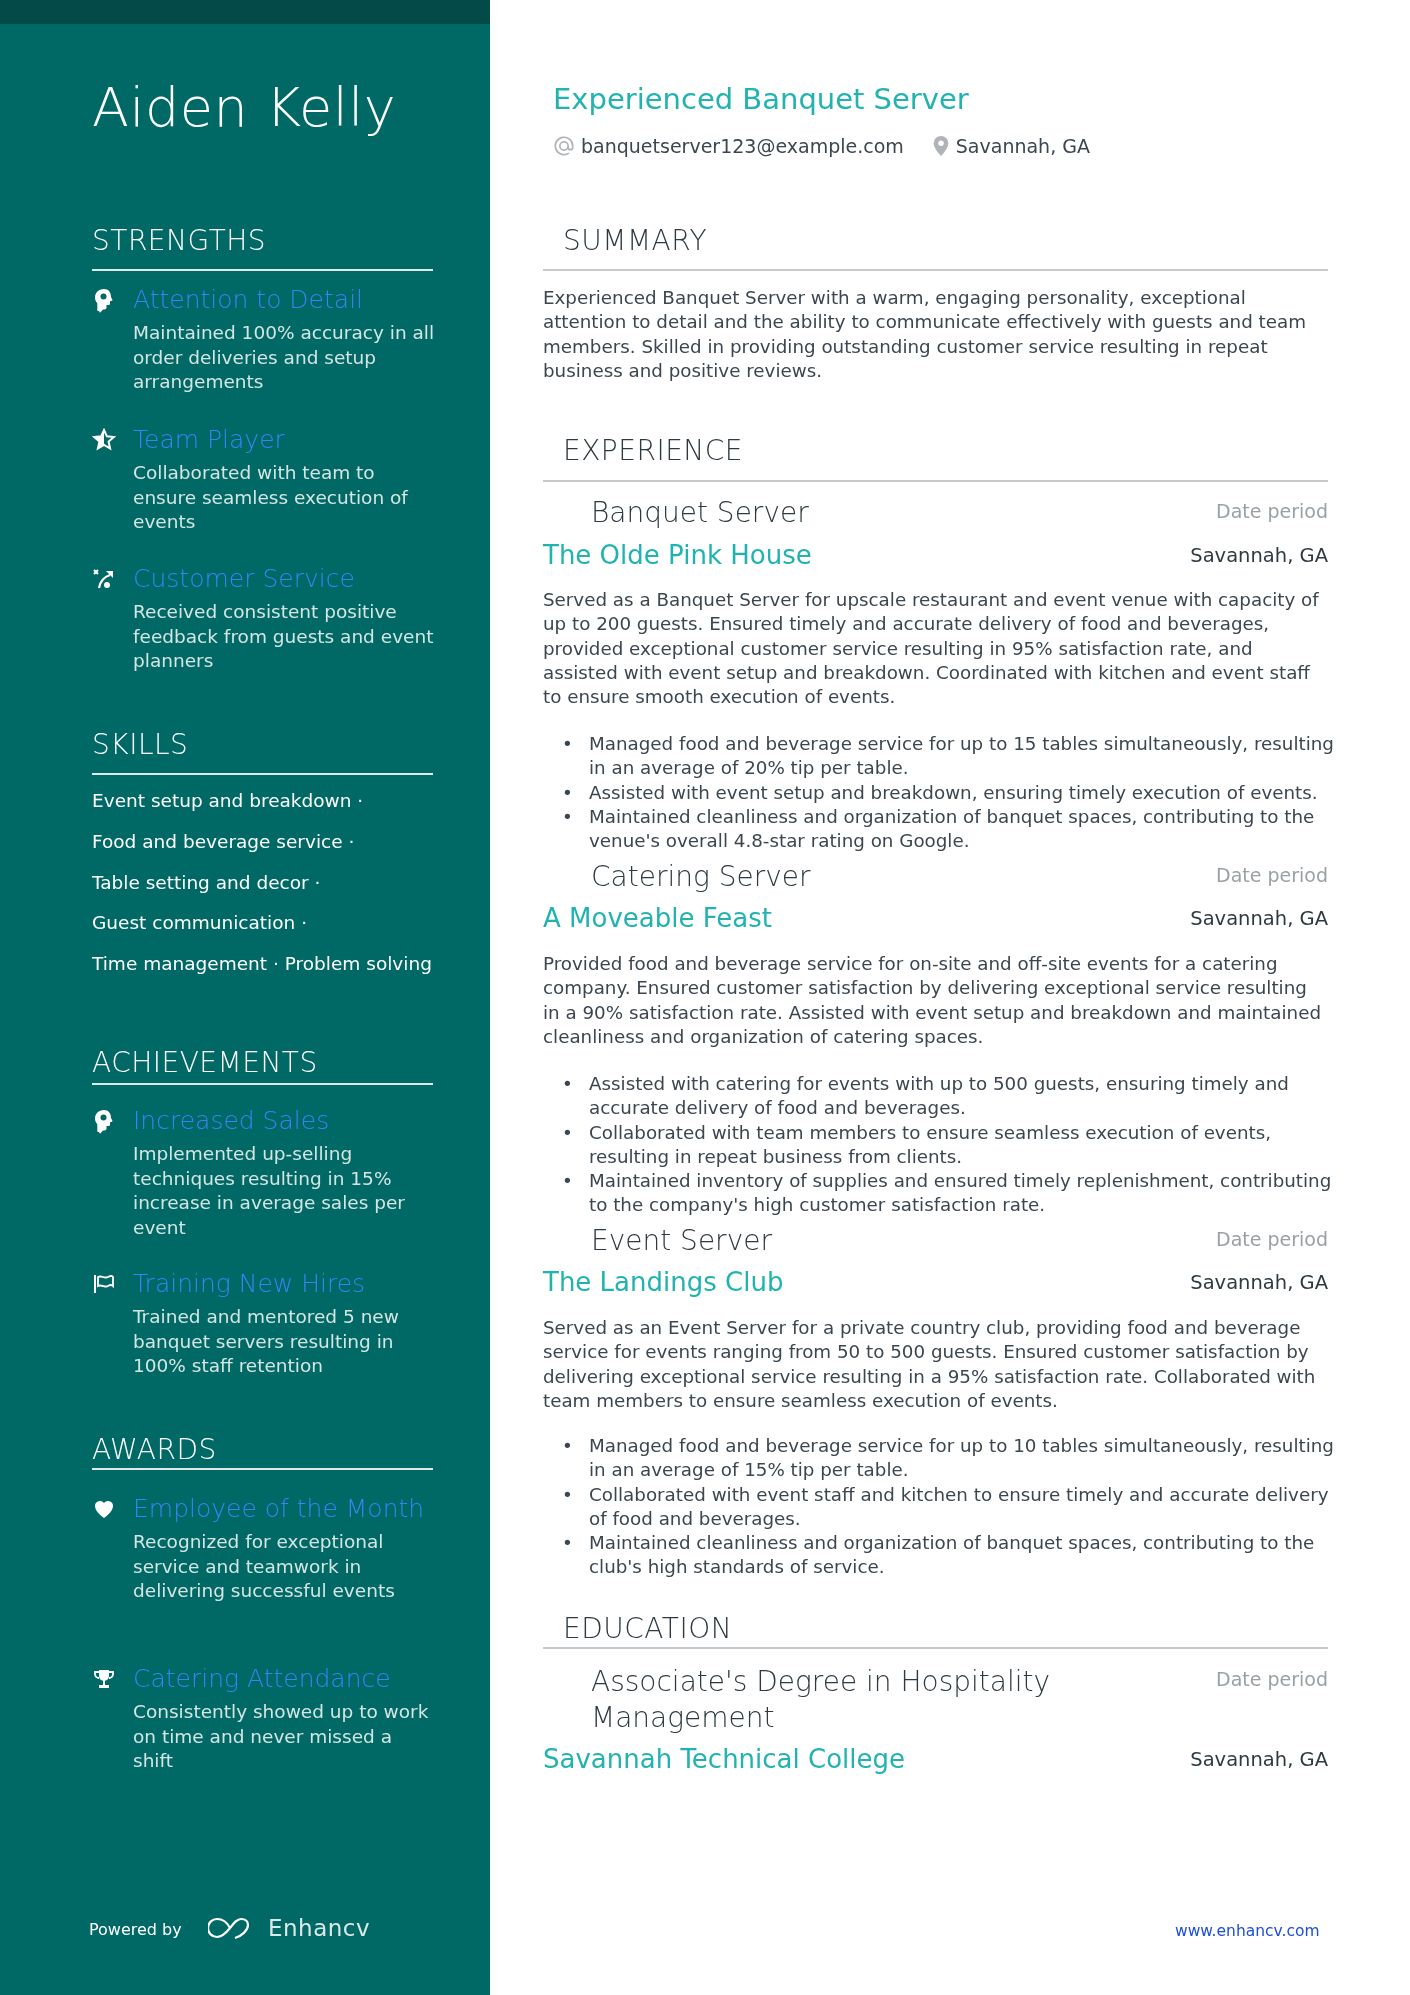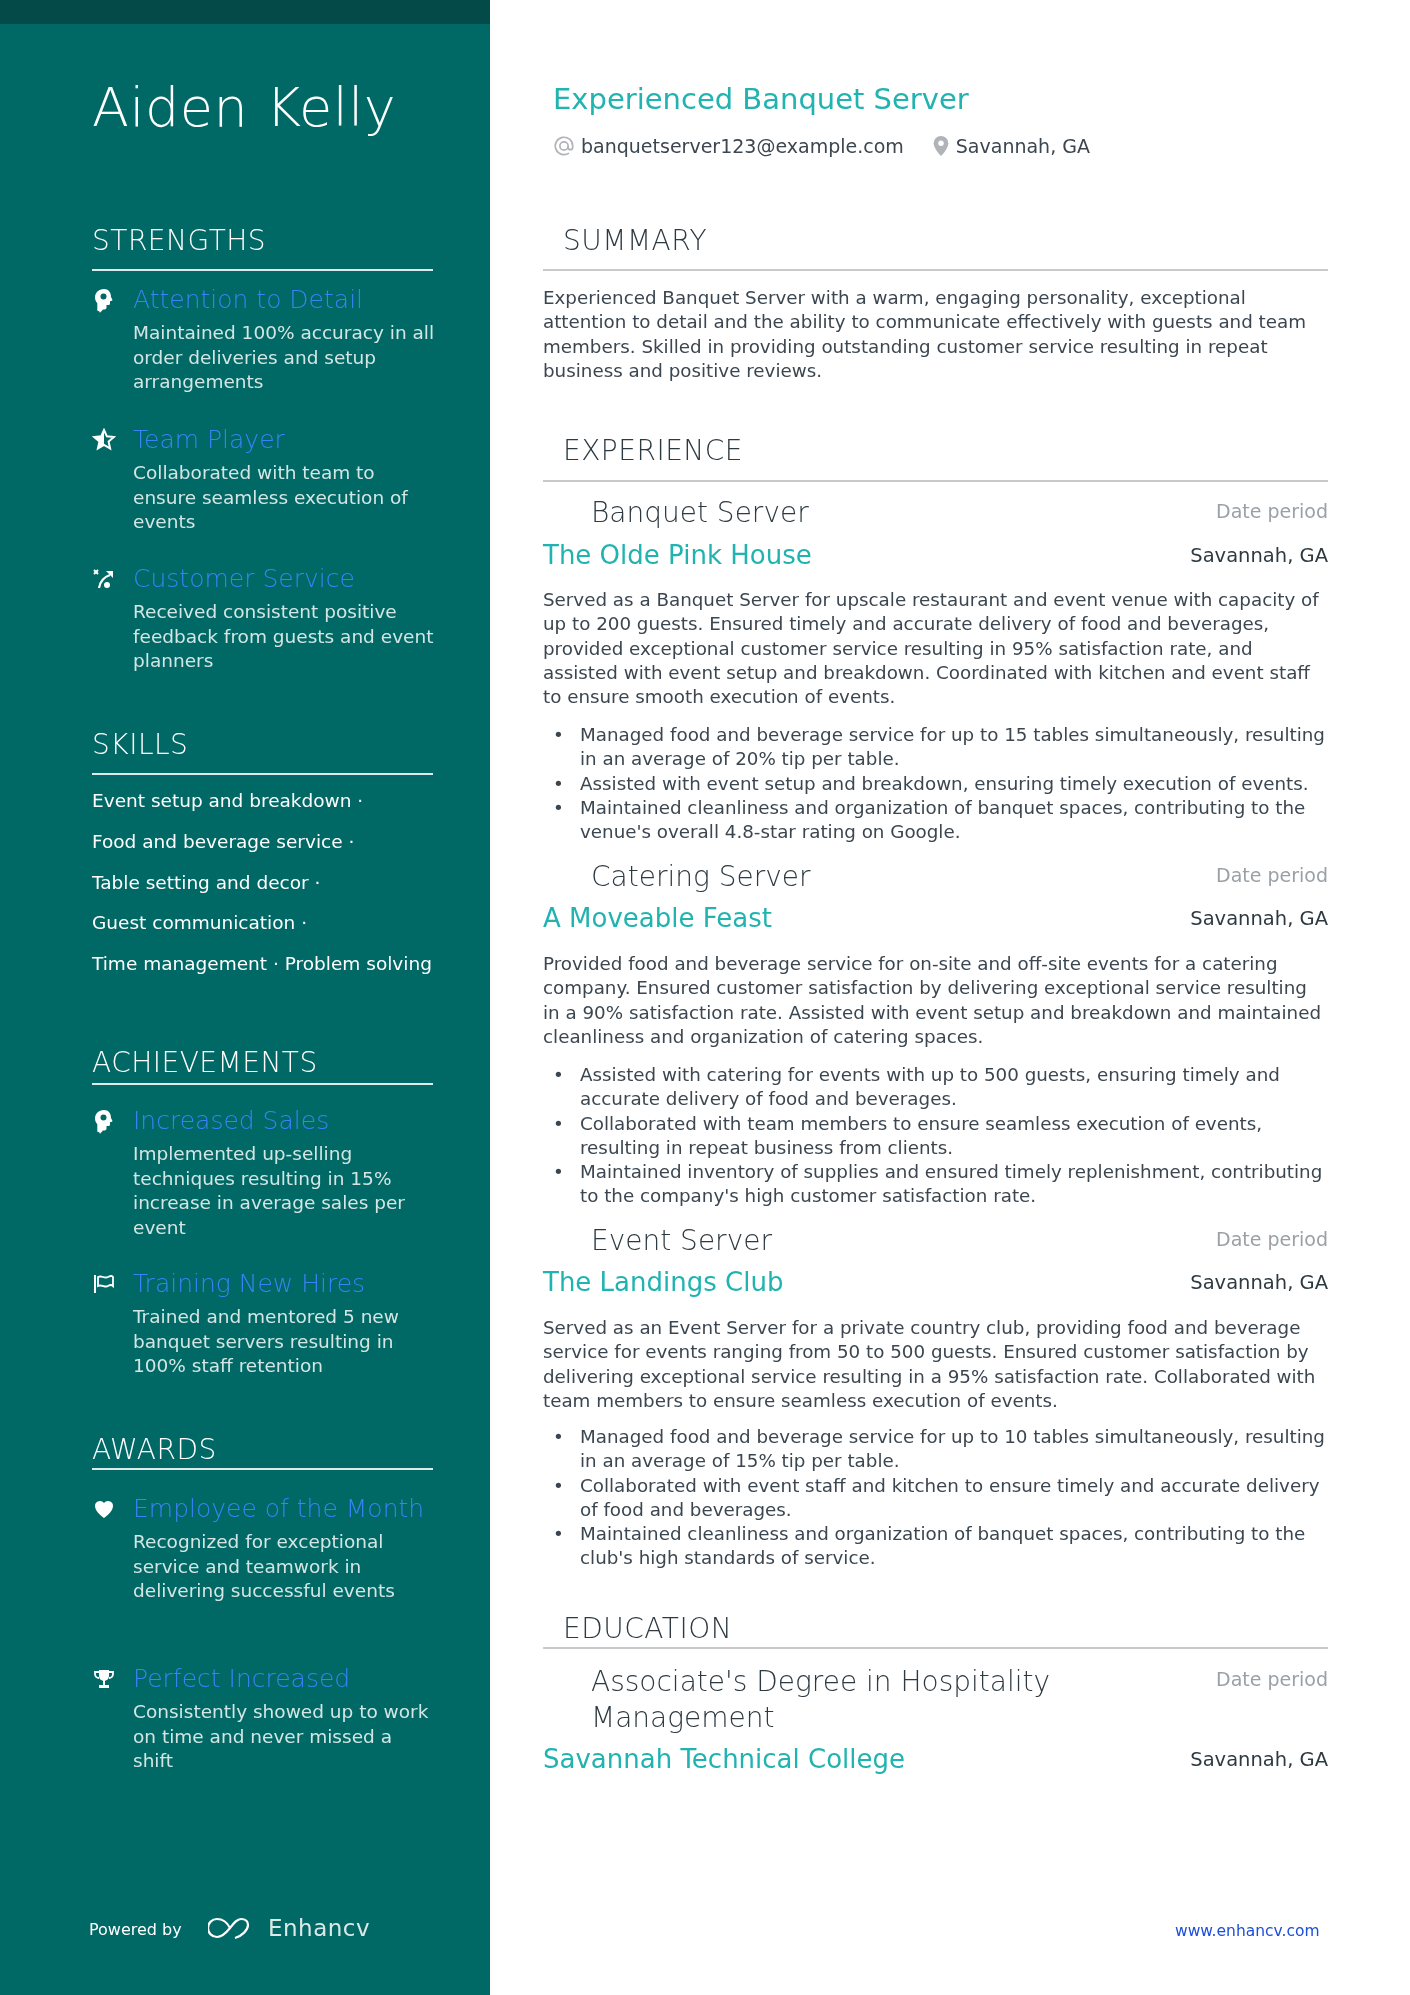--- a/index.html
+++ b/index.html
@@ -24,21 +24,21 @@
   .contact { left:553px; top:135px; font-size:19px; color:#3b4650; display:flex; align-items:flex-end; white-space:nowrap; }
   .contact .ci { display:inline-flex; align-items:center; margin-right:28px; }
   .contact svg { margin-right:6px; }
   .r-head { left:543px; font-size:28px; color:#2e3a42; letter-spacing:0.5px; font-weight:300;margin-left:20px; }
   .r-line { left:543px; width:785px; height:2px; background:#c7cacc; }
   .para { left:543px; width:785px; font-size:18.3px; line-height:24.3px; color:#3b4650; }
   .job-title { left:543px; font-size:28px; color:#2e3a42; white-space:nowrap; font-weight:300;margin-left:48px; }
   .date { right:82px; font-size:19px; color:#9aa1a6; text-align:right; white-space:nowrap; }
   .company { left:543px; font-size:26px; color:#21b3b0; white-space:nowrap; }
   .loc { right:82px; font-size:19.5px; color:#2e3a42; text-align:right; white-space:nowrap; }
-  .bullets { left:543px; width:785px; margin:8px; padding:0; list-style:none; font-size:18.3px; line-height:24.3px; color:#3b4650; }
+  .bullets { left:543px; width:785px; margin:17px; padding:0; list-style:none; font-size:18.3px; line-height:24.3px; color:#3b4650; }
   .bullets li { position:relative; padding-left:29px; }
   .bullets li::before { content:"•"; position:absolute; left:2px; top:0; }
   .www { left:1175px; top:1922px; font-size:15.5px; color:#1d4ed8; }
 </style>
 </head>
 <body>
 
 <div class="sidebar"></div>
 <div class="topband"></div>
 
@@ -130,21 +130,21 @@
 
 <div class="abs s-item" style="top:1663px">
   <span class="icon">
     <svg width="24" height="24" viewBox="0 0 24 24">
         <path d="M7 3h10v6a5 5 0 0 1-10 0z" fill="#fff"></path>
         <path d="M7 5H3v2a4 4 0 0 0 4 4M17 5h4v2a4 4 0 0 1-4 4" fill="none" stroke="#fff" stroke-width="1.8"></path>
         <rect x="11" y="13" width="2" height="5" fill="#fff"></rect>
         <rect x="7" y="18" width="10" height="3" fill="#fff"></rect>
       </svg>
   </span>
-  <div class="ttl">Perfect Increased</div>
+  <div class="ttl">Catering Attendance</div>
   <div class="desc">Consistently showed up to work on time and never missed a shift</div>
 </div>
 
 <div class="abs powered">Powered by</div>
 <div class="abs logo">
   <svg width="48" height="30" viewBox="0 0 48 30">
       <path d="M22 15c-3-6-8-9-13-9a9 9 0 0 0 0 18c5 0 9-4 13-9 4-5 7-9 11-9 5 0 7 3 7 6 0 5-6 11-13 13" fill="none" stroke="#ffffff" stroke-width="2.2"></path>
     </svg>
 </div>
 <div class="abs logo-text">Enhancv</div>

